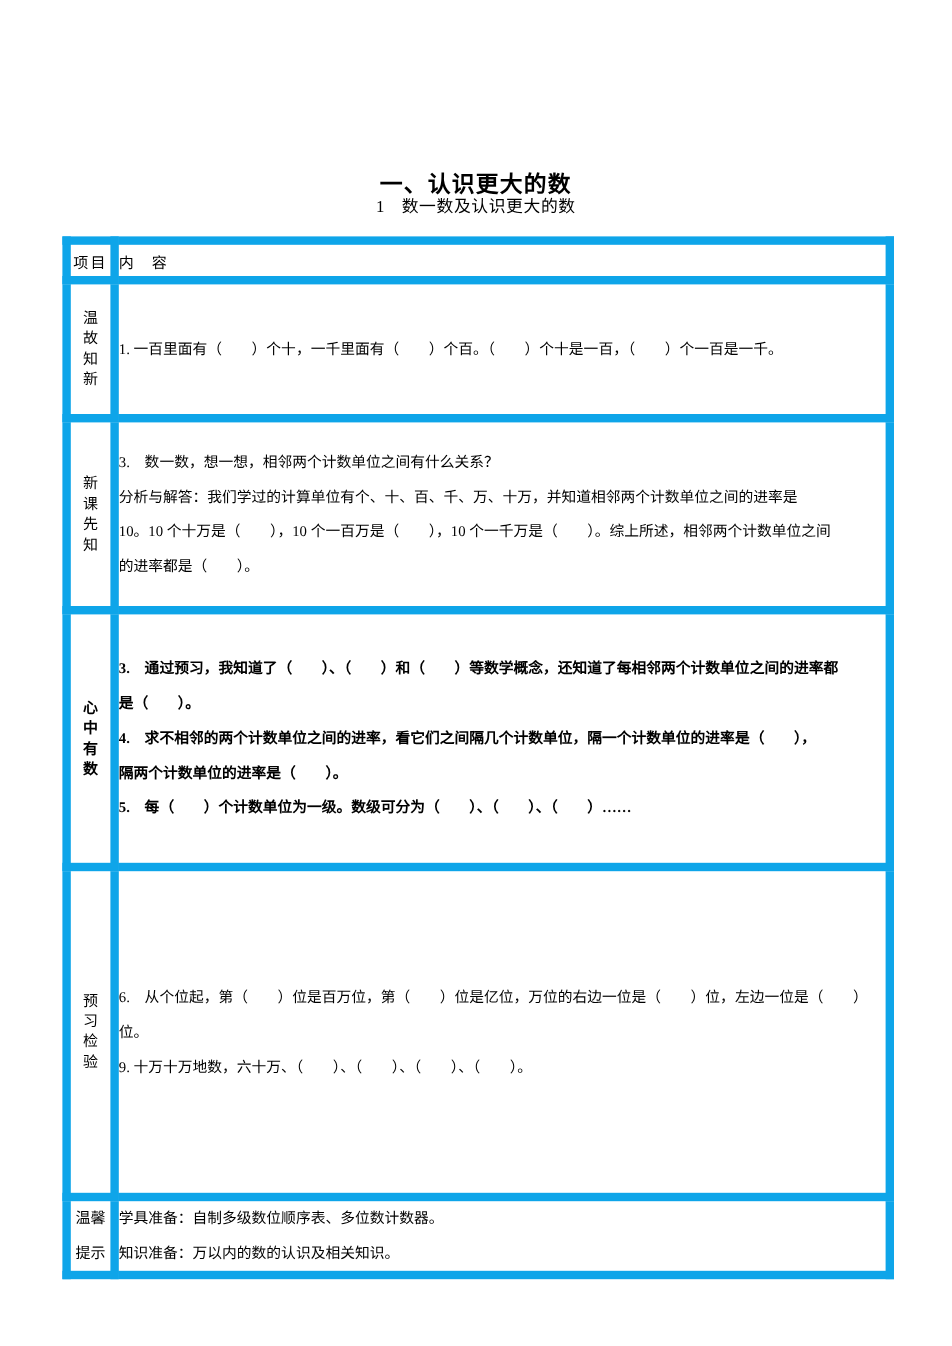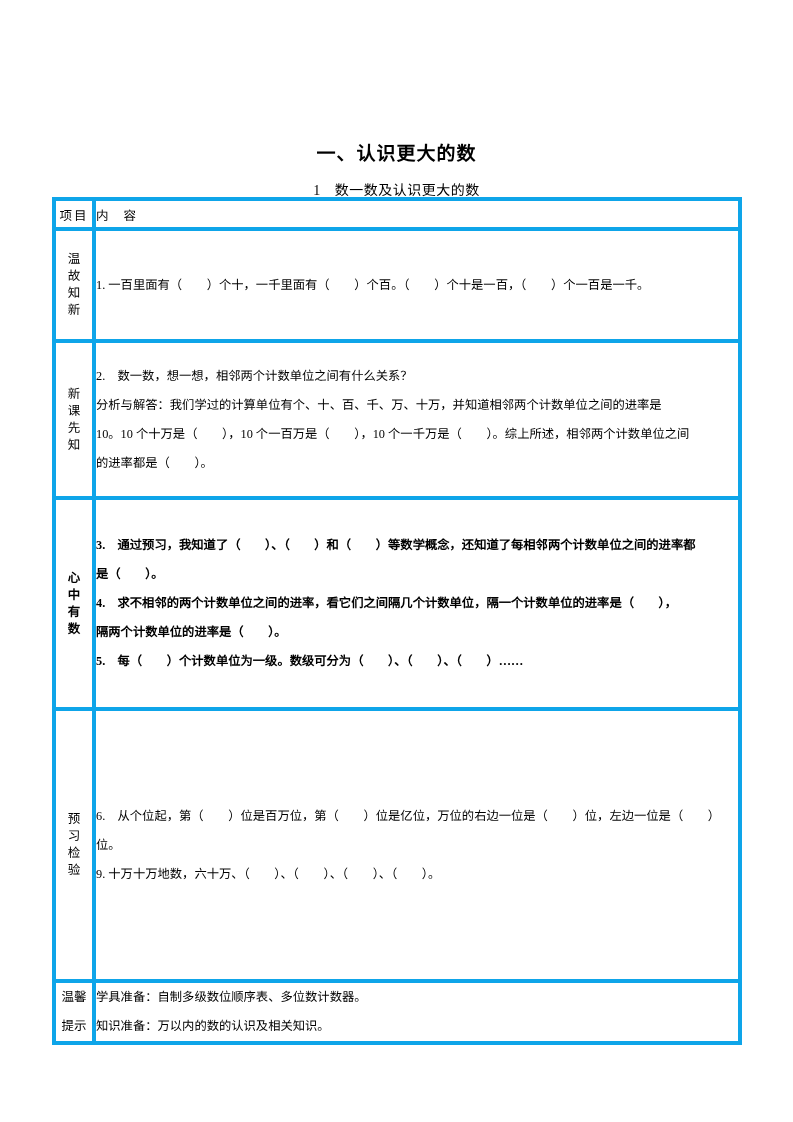--- a/index.html
+++ b/index.html
@@ -45,21 +45,21 @@
     text-align: center;
     font-size: 19px;
     font-weight: bold;
     letter-spacing: 1px;
     white-space: nowrap;
     font-family: Liberation Mono, monospace;
   }
   .lesson-title {
     position: absolute;
     left: 0;
-    top: 179px;
+    top: 161px;
     width: 793px;
     text-align: center;
     font-size: 14px;
     font-weight: normal;
     letter-spacing: 0.5px;
     white-space: nowrap;
   }
   .lesson-title .lesson-num {
     margin-right: 14px;
   }
@@ -67,21 +67,21 @@
   
   .sheet {
     position: absolute;
     left: 52px;
     top: 197px;
     width: 688px;
     border-collapse: collapse;
     table-layout: fixed;
   }
   .sheet td {
-    border: 4px solid #0ea5e9;
+    border: 7px solid #0ea5e9;
     vertical-align: middle;
     padding: 0;
   }
   .sheet .col-label { width: 40px; }
   .sheet .col-content { width: 646px; }
 
   
   .hdr-label {
     height: 26px;
     text-align: center;
@@ -183,21 +183,21 @@
       <tr class="row-2">
         <td class="vlabel">
           <span class="stack">
             <span>新</span>
             <span>课</span>
             <span>先</span>
             <span>知</span>
           </span>
         </td>
         <td class="content-cell">
-          <p>2.　数一数，想一想，相邻两个计数单位之间有什么关系？</p>
+          <p>3.　数一数，想一想，相邻两个计数单位之间有什么关系？</p>
           <p>分析与解答：我们学过的计算单位有个、十、百、千、万、十万，并知道相邻两个计数单位之间的进率是</p>
           <p>10。10 个十万是（　　），10 个一百万是（　　），10 个一千万是（　　）。综上所述，相邻两个计数单位之间</p>
           <p>的进率都是（　　）。</p>
         </td>
       </tr>
 
       <tr class="row-3">
         <td class="vlabel">
           <span class="stack">
             <span>心</span>

